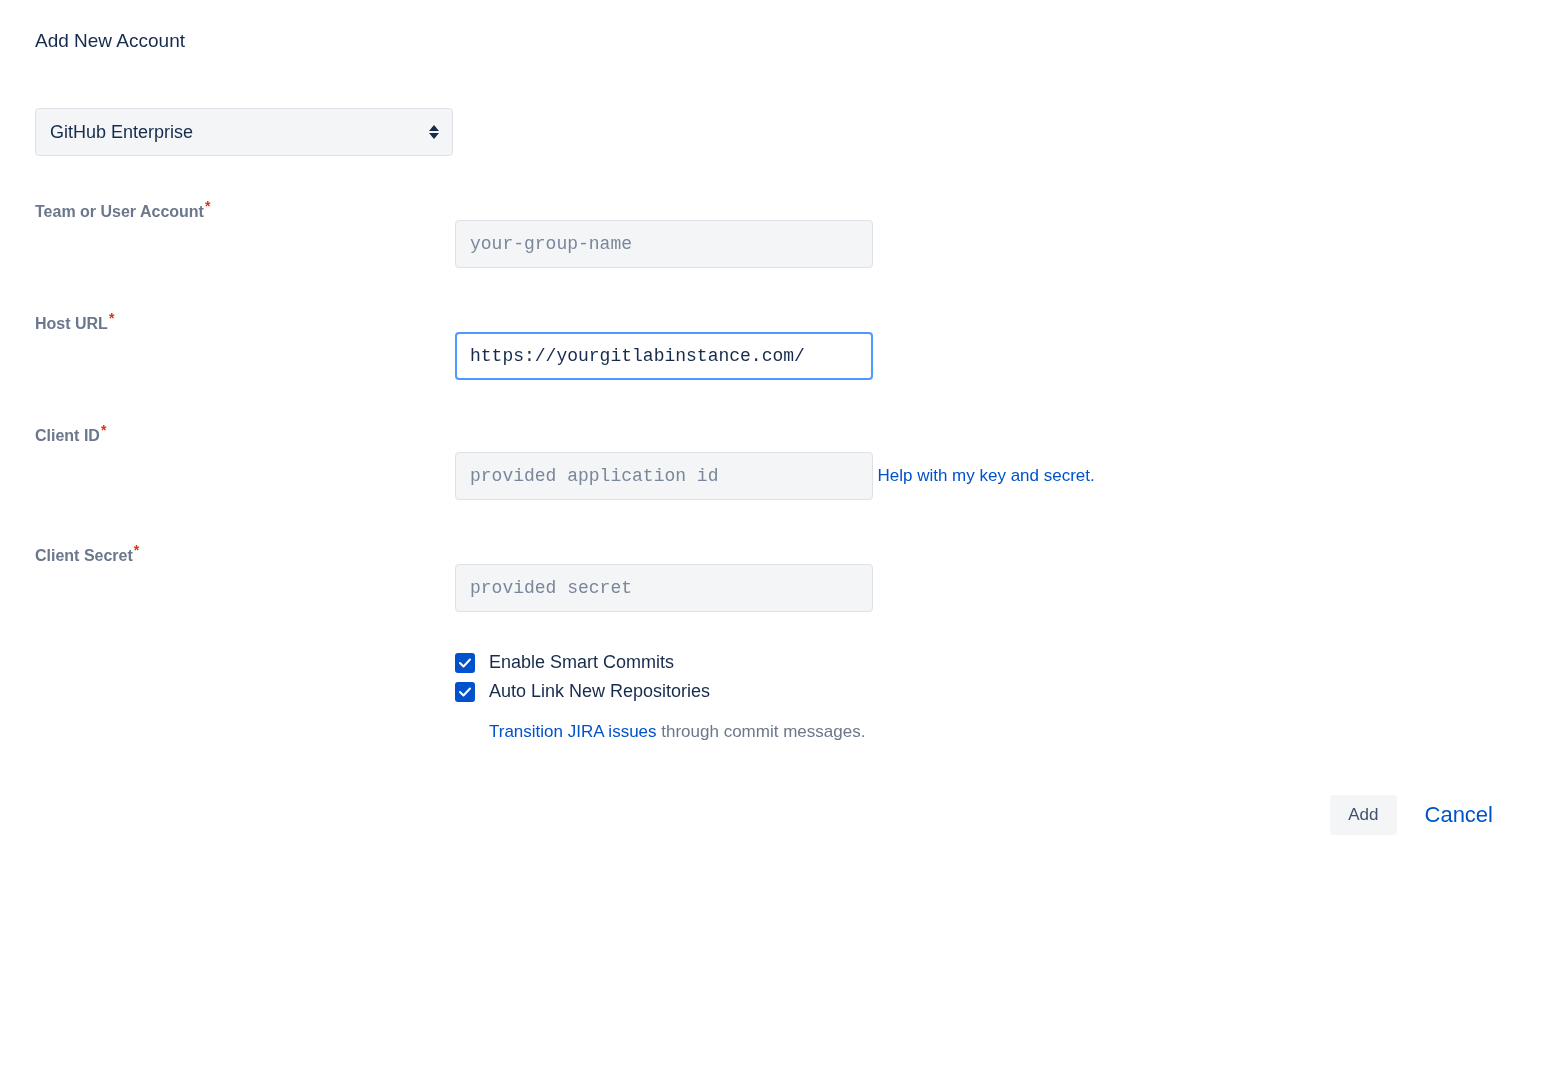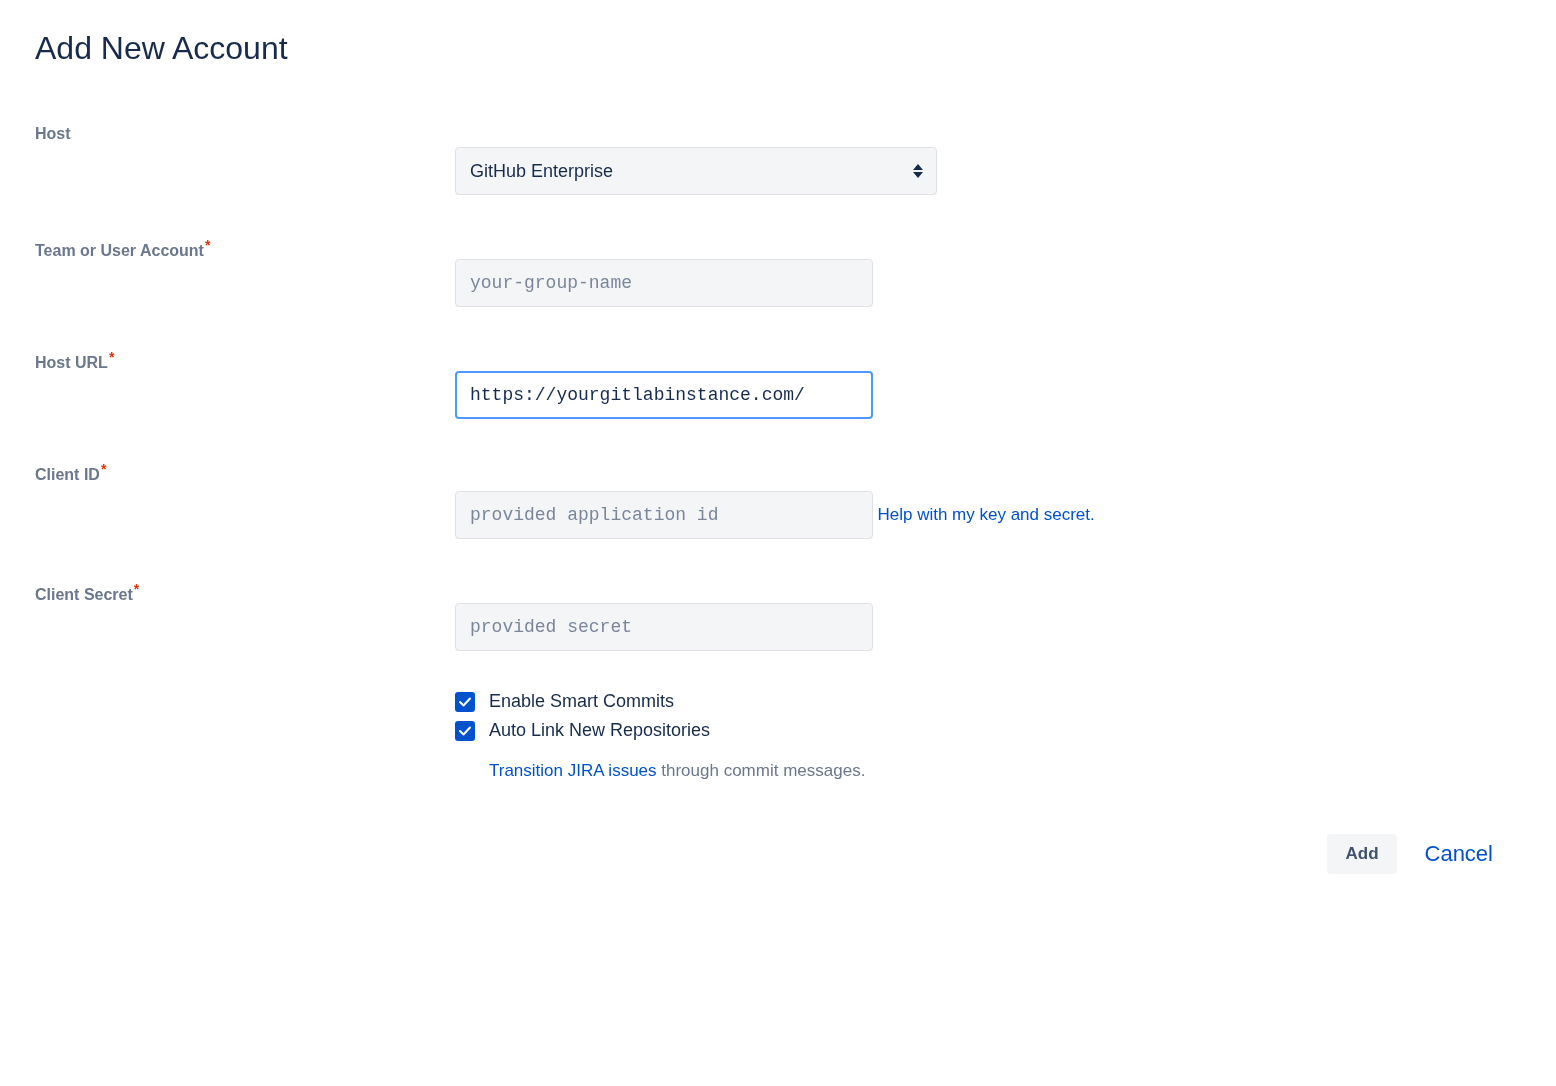--- a/index.html
+++ b/index.html
@@ -8,24 +8,24 @@
       padding: 0;
     }
     body {
       font-family: -apple-system, BlinkMacSystemFont, "Segoe UI", Helvetica, Arial, sans-serif;
       background: #ffffff;
       padding: 30px 35px;
       color: #172b4d;
       width: 1556px;
     }
     .page-title {
-      font-size: 32px;
+      font-size: 19px;
       font-weight: 500;
       color: #172b4d;
-      margin-bottom: 56px;
+      margin-bottom: 32px;
     }
     .form-row {
       display: flex;
       align-items: flex-start;
       margin-bottom: 40px;
     }
     .form-label {
       width: 420px;
       flex-shrink: 0;
       font-size: 16px;
@@ -37,21 +37,21 @@
       color: #de350b;
       font-size: 14px;
       vertical-align: super;
       margin-left: 1px;
     }
     .form-control-col {
       flex: 0 0 auto;
     }
     .select-wrapper {
       position: relative;
-      width: 482px;
+      width: 418px;
       border-radius: 21px;
     }
     .select-input {
       width: 100%;
       height: 48px;
       background: #f4f5f7;
       border: 1px solid #dfe1e6;
       border-radius: 4px;
       font-size: 18px;
       color: #172b4d;
@@ -143,43 +143,39 @@
       align-items: center;
     }
     .btn-add {
       background: #f4f5f7;
       border: none;
       border-radius: 4px;
       padding: 10px 18px;
       font-size: 17px;
       color: #42526e;
       cursor: pointer;
-      font-weight: bold;
     }
     .btn-cancel {
       background: transparent;
       border: none;
       font-size: 22px;
       color: #0052cc;
       cursor: pointer;
       padding: 10px 8px;
     }
     .spacer-below-label {
       margin-top: 24px;
     }
   </style>
 </head>
 <body>
 
 <h1 class="page-title">Add New Account</h1>
 
 <div class="form-row">
-  <div class="form-label">
-    <span>Host</span>
-  </div>
   <div class="form-control-col spacer-below-label">
     <div class="select-wrapper">
       <select class="select-input">
         <option>GitHub Enterprise</option>
       </select>
       <span class="select-arrows">
         <svg width="10" height="6" viewBox="0 0 10 6">
             <path d="M5 0 L10 6 L0 6 Z" fill="#172b4d"></path>
           </svg>
         <svg width="10" height="6" viewBox="0 0 10 6">

